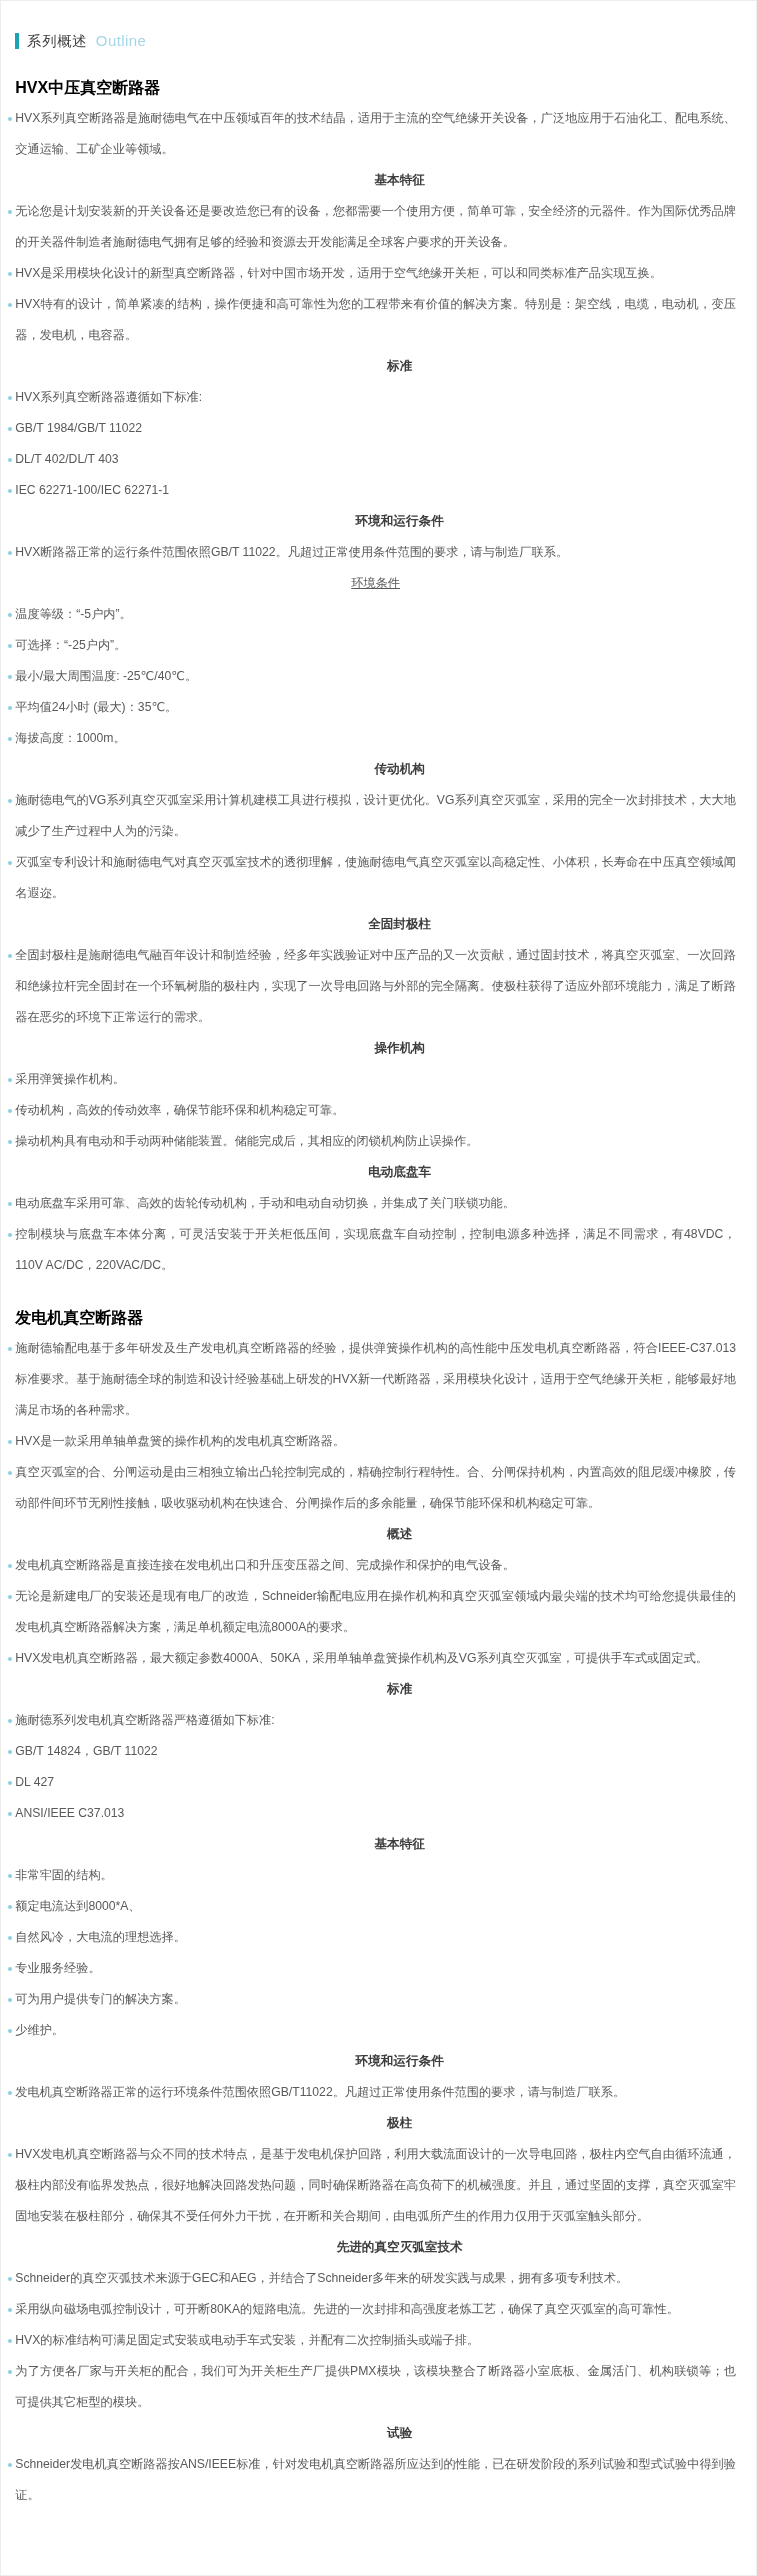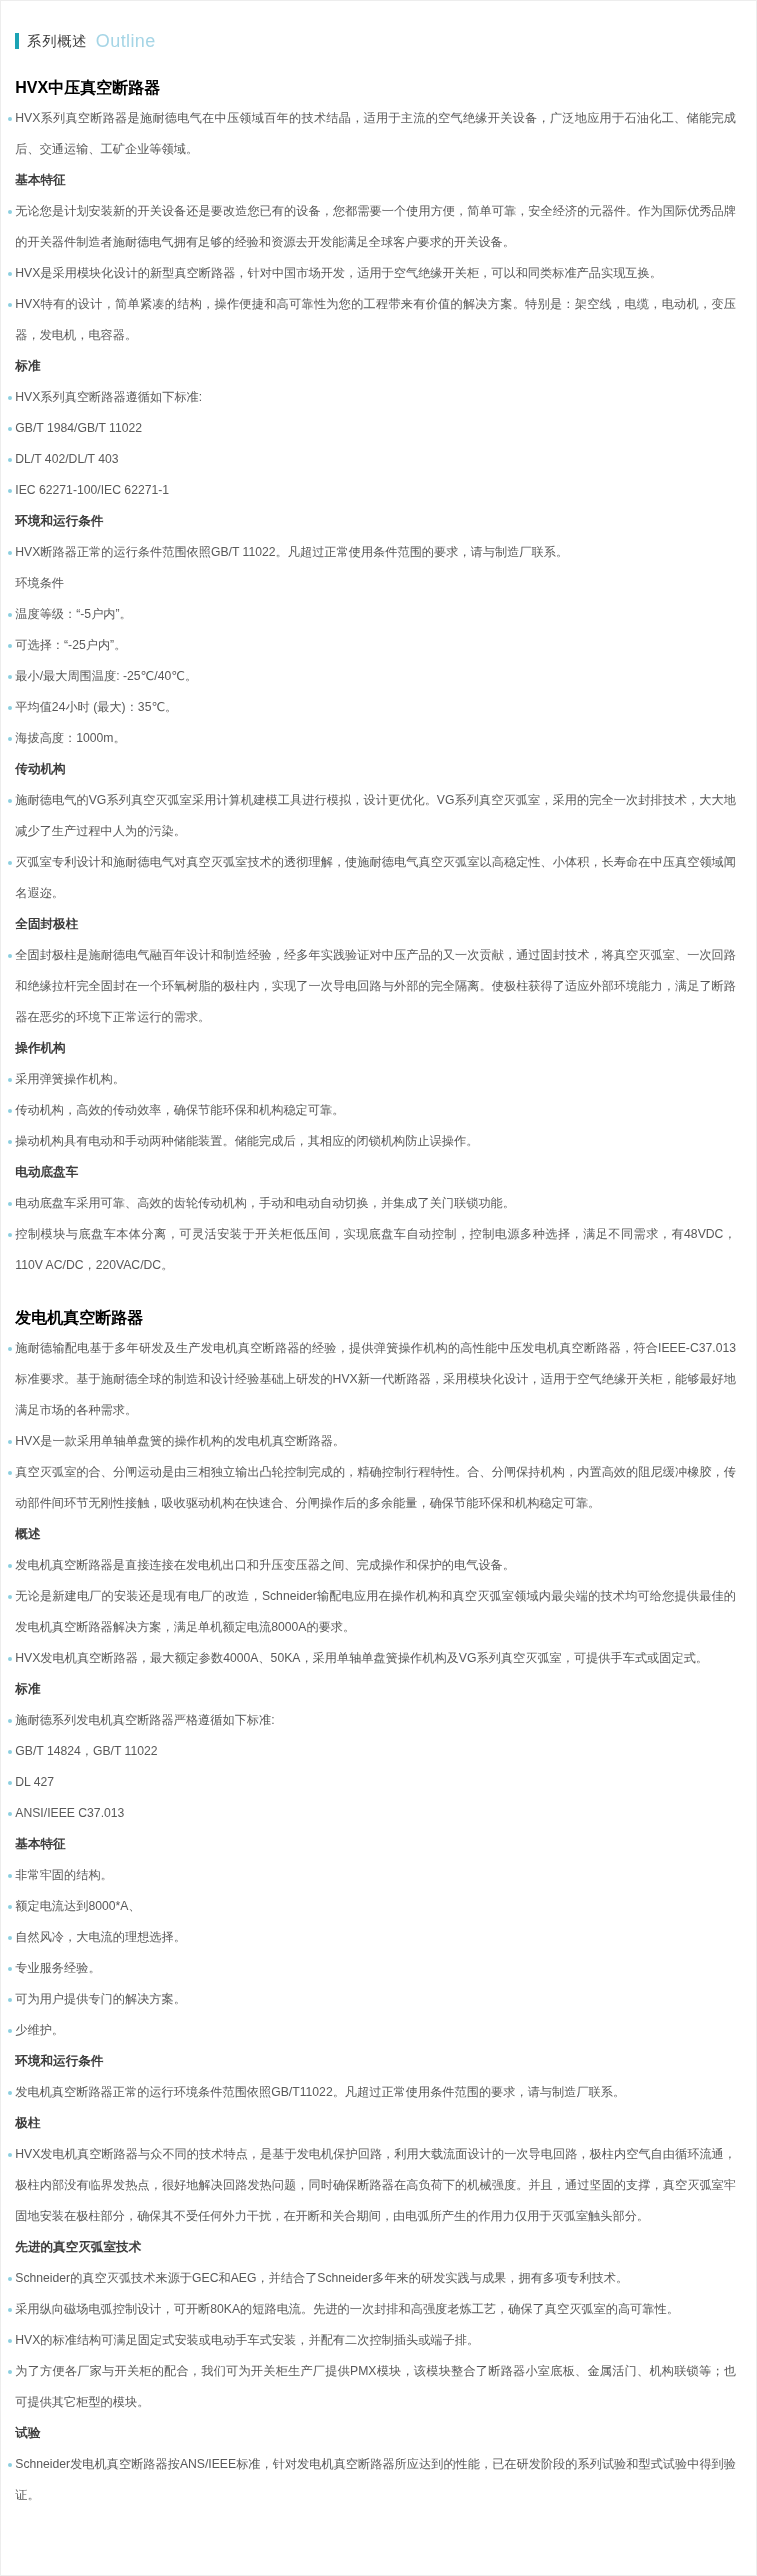--- a/index.html
+++ b/index.html
@@ -31,21 +31,21 @@
     height: 16px;
     background: #1ba3b4;
     margin-right: 7.6px;
   }
   .header-zh {
     font-size: 14.3px;
     color: #3d3d3d;
     letter-spacing: 0.8px;
   }
   .header-en {
-    font-size: 18px;
+    font-size: 15px;
     color: #a5d5e6;
     margin-left: 8.4px;
     letter-spacing: 0.4px;
   }
 
   
   main { display: block; }
 
   .block {
     position: relative;
@@ -61,23 +61,24 @@
     font-weight: bold;
     color: #000000;
     margin-top: 21px;
     text-align: left;
   }
   .block.h2:first-child { margin-top: 21px; }
   .block.h3 {
     font-size: 12.6px;
     font-weight: bold;
     color: #3d3d3d;
-    text-align: left;
+    text-align: center;
+    margin-left: 48px;
   }
-  .block.plain { text-align: left; }
+  .block.plain { text-align: center; text-decoration: underline; }
 
   .bullet-dot {
     position: absolute;
     left: 6.7px;
     top: 14px;
     width: 4.2px;
     height: 4.2px;
     border-radius: 50%;
     background: #8ccfe0;
   }
@@ -88,21 +89,21 @@
 <div class="page">
 
   <div class="doc-header">
     <span class="accent-bar"></span>
     <span class="header-zh">系列概述</span>
     <span class="header-en">Outline</span>
   </div>
 
   <main id="doc-body">
       <p class="block h2"><span>HVX中压真空断路器</span></p>
-      <p class="block bullet"><span class="bullet-dot"></span><span>HVX系列真空断路器是施耐德电气在中压领域百年的技术结晶，适用于主流的空气绝缘开关设备，广泛地应用于石油化工、储能完成后、交通运输、工矿企业等领域。</span></p>
+      <p class="block bullet"><span class="bullet-dot"></span><span>HVX系列真空断路器是施耐德电气在中压领域百年的技术结晶，适用于主流的空气绝缘开关设备，广泛地应用于石油化工、配电系统、交通运输、工矿企业等领域。</span></p>
       <p class="block h3"><span>基本特征</span></p>
       <p class="block bullet"><span class="bullet-dot"></span><span>无论您是计划安装新的开关设备还是要改造您已有的设备，您都需要一个使用方便，简单可靠，安全经济的元器件。作为国际优秀品牌的开关器件制造者施耐德电气拥有足够的经验和资源去开发能满足全球客户要求的开关设备。</span></p>
       <p class="block bullet"><span class="bullet-dot"></span><span>HVX是采用模块化设计的新型真空断路器，针对中国市场开发，适用于空气绝缘开关柜，可以和同类标准产品实现互换。</span></p>
       <p class="block bullet"><span class="bullet-dot"></span><span>HVX特有的设计，简单紧凑的结构，操作便捷和高可靠性为您的工程带来有价值的解决方案。特别是：架空线，电缆，电动机，变压器，发电机，电容器。</span></p>
       <p class="block h3"><span>标准</span></p>
       <p class="block bullet"><span class="bullet-dot"></span><span>HVX系列真空断路器遵循如下标准:</span></p>
       <p class="block bullet"><span class="bullet-dot"></span><span>GB/T 1984/GB/T 11022</span></p>
       <p class="block bullet"><span class="bullet-dot"></span><span>DL/T 402/DL/T 403</span></p>
       <p class="block bullet"><span class="bullet-dot"></span><span>IEC 62271-100/IEC 62271-1</span></p>
       <p class="block h3"><span>环境和运行条件</span></p>

